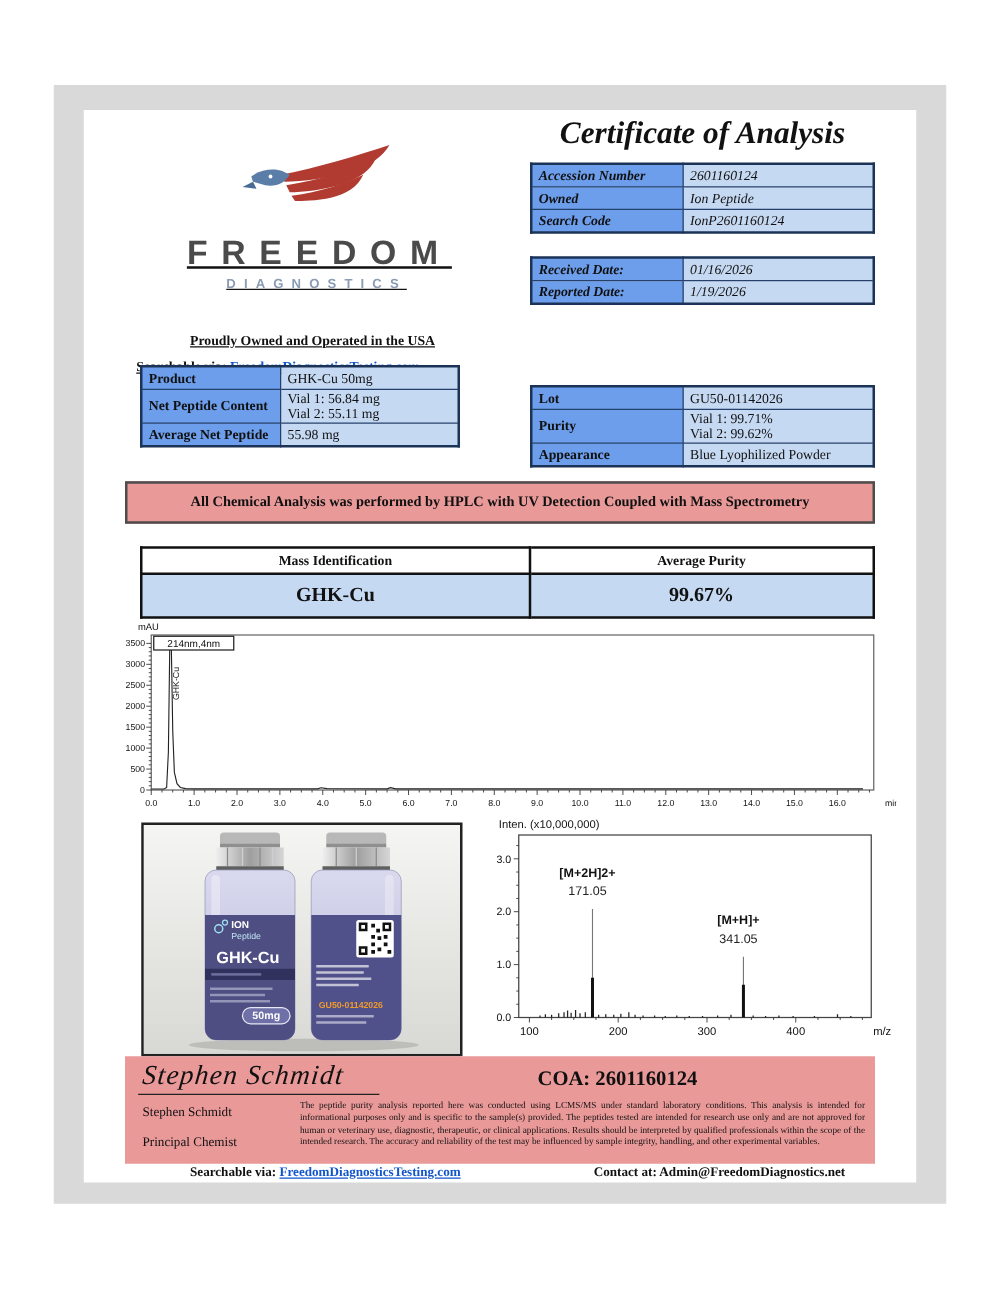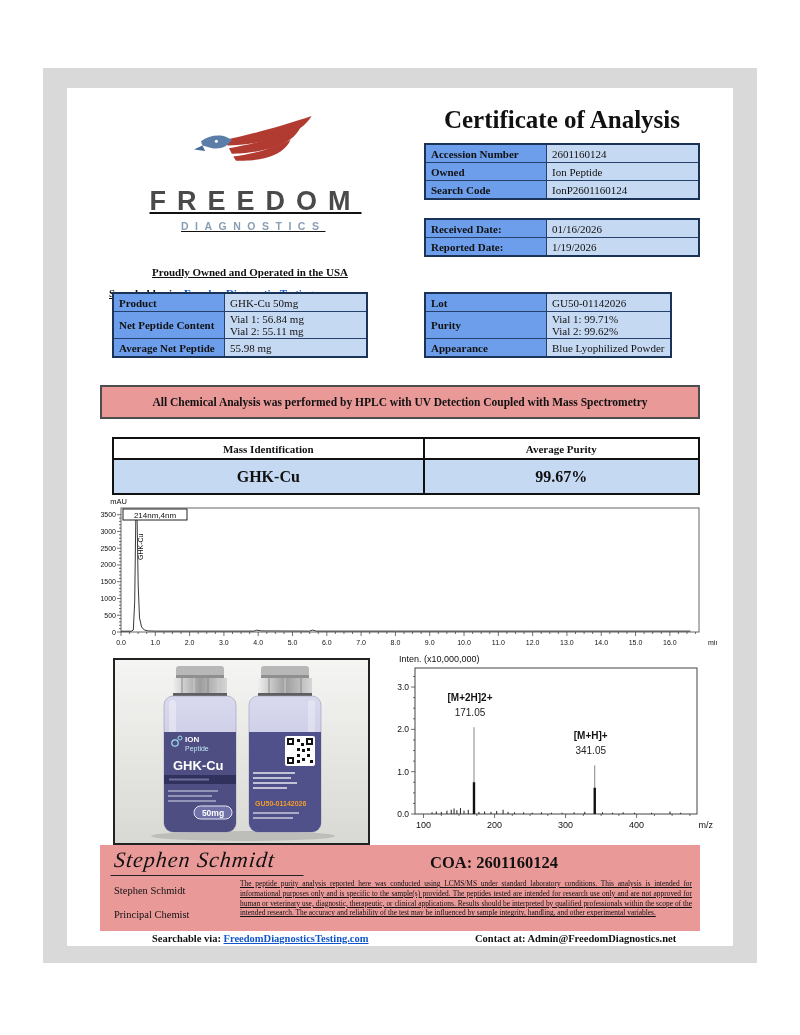--- a/index.html
+++ b/index.html
@@ -11,33 +11,33 @@
   
   .logo-col{position:absolute;left:20px;top:24px;width:326px;text-align:center;text-decoration:underline;}
   .brand{font-family:"Liberation Sans",sans-serif;font-weight:700;font-size:27px;color:#4a4a4a;
          letter-spacing:11px;padding-left:11px;margin-top:6px;}
   .brand-sub{font-family:"Liberation Sans",sans-serif;font-weight:700;font-size:10.5px;color:#8b9db4;
          letter-spacing:6.5px;padding-left:6.5px;margin-top:3px;}
   .tagline{margin-top:34px;font-weight:bold;font-size:11px;}
   .searchable{margin-top:9px;font-weight:bold;font-size:11px;text-align:left;padding-left:22px;}
   a.link{color:#1155cc;text-decoration:underline;}
 
-  .right-col{position:absolute;left:357px;top:18px;width:276px;}
+  .right-col{position:absolute;left:357px;top:5px;width:276px;font-style:italic;}
   .title{font-size:25px;font-weight:bold;text-align:center;white-space:nowrap;line-height:27px;}
 
   
   table.cert{border-collapse:collapse;font-size:11px;border:2px solid #1c3358;}
   table.cert td{border:1px solid #24406b;padding:1px 5px;vertical-align:middle;height:15px;}
   table.cert td.lbl{background:#6d9eeb;font-weight:bold;}
   table.cert td.val{background:#c6d9f3;}
   .acc{margin-top:10px;width:276px;}
   .dates{margin-top:18px;width:276px;}
   .w110{width:110px;} .w106{width:100px;}
   .prod-table{position:absolute;left:45px;top:204px;width:256px;}
-  .lot-table{position:absolute;left:357px;top:204px;width:248px;}
+  .lot-table{position:absolute;left:357px;top:220px;width:276px;}
   td.tall{height:30px;}
 
   .banner{position:absolute;left:33px;top:297px;width:600px;height:34px;background:#ea9999;
           border:2px solid #4d4d4d;display:flex;align-items:center;justify-content:center;
           font-weight:bold;font-size:11.5px;box-sizing:border-box;text-align:center;}
 
   table.mass{position:absolute;left:45px;top:349px;width:588px;border-collapse:collapse;
              border:2px solid #111;text-align:center;}
   table.mass td{border:2px solid #111;}
   table.mass td.hdr{background:#fff;font-weight:bold;font-size:11px;height:17px;}
@@ -48,21 +48,21 @@
   .vials{position:absolute;left:46px;top:570px;width:257px;height:187px;border:2px solid #222;box-sizing:border-box;}
   .ms{position:absolute;left:318px;top:564px;width:330px;height:190px;}
   svg text{font-family:"Liberation Sans",sans-serif;}
 
   .sig{position:absolute;left:33px;top:757px;width:600px;height:86px;background:#ea9999;}
   .script{position:absolute;left:12px;top:2px;font-style:italic;font-size:22px;letter-spacing:1px;
           transform:skewX(-6deg);border-bottom:1.3px solid #222;padding:0 30px 2px 2px;}
   .coa{position:absolute;left:330px;top:8px;font-weight:bold;font-size:16.5px;}
   .sig-name{position:absolute;left:14px;top:40px;font-size:10.5px;}
   .sig-role{position:absolute;left:14px;top:64px;font-size:10.5px;}
-  .disclaimer{position:absolute;left:140px;top:34px;width:452px;font-size:7.4px;line-height:9.8px;text-align:justify;text-decoration:underline;}
+  .disclaimer{position:absolute;left:140px;top:34px;width:452px;font-size:7.4px;line-height:9.8px;text-align:justify;}
 
   .footer{position:absolute;left:0;top:845px;width:666px;height:14px;font-size:10.5px;font-weight:bold;}
   .foot-left{position:absolute;left:85px;top:0;}
   .foot-right{position:absolute;left:408px;top:0;}
 </style>
 </head>
 <body>
 
 <div class="mat">
  <div class="page">

